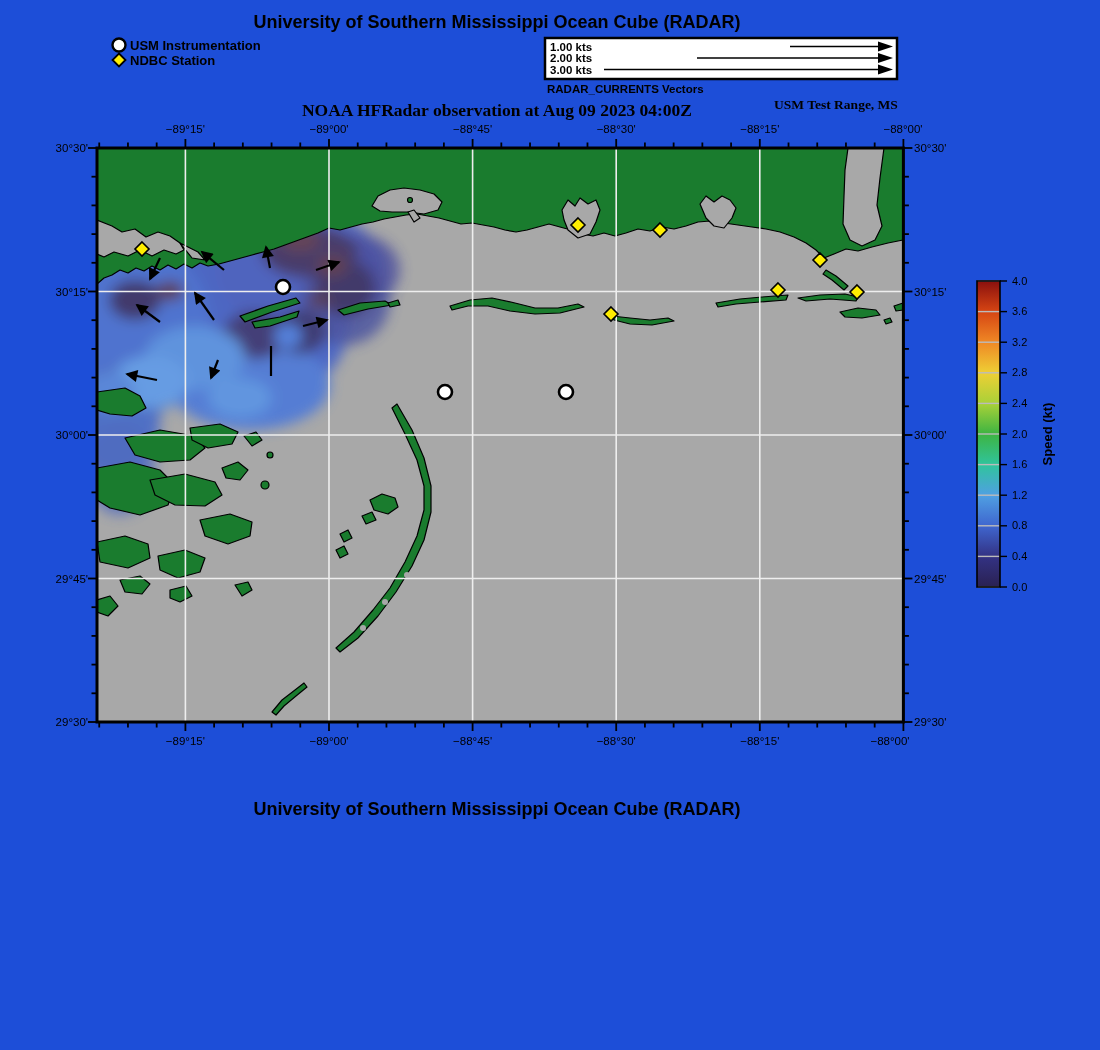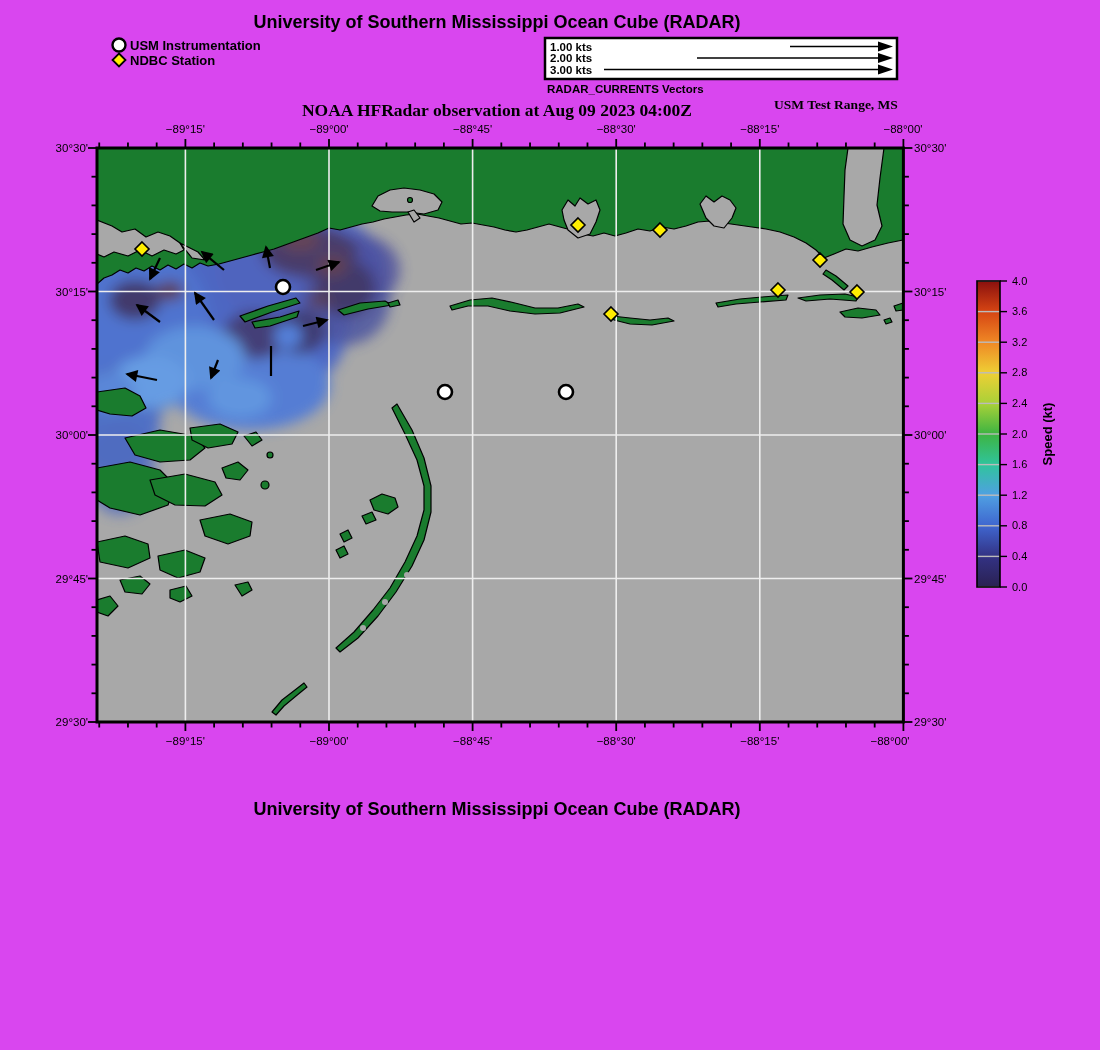--- a/index.html
+++ b/index.html
@@ -1,16 +1,16 @@
 <!DOCTYPE html>
 <html><head>
 <meta charset="utf-8">
 <style>
   html,body{margin:0;padding:0;background:#ffffff;}
-  #page{position:relative;width:1100px;height:1050px;background:#d946ef;overflow:hidden;
+  #page{position:relative;width:1100px;height:1050px;background:#1d4ed8;overflow:hidden;
         font-family:"Liberation Sans",sans-serif;}
   svg{position:absolute;left:0;top:0;}
   text{fill:#000;}
   .t-sans{font-family:"Liberation Sans",sans-serif;}
   .t-serif{font-family:"Liberation Serif",serif;}
   .title{font-size:18px;font-weight:bold;}
   .legend-label{font-size:13px;font-weight:bold;}
   .scale-label{font-size:11.5px;font-weight:bold;}
   .caption{font-size:11.5px;font-weight:bold;}
   .subtitle{font-size:17.5px;font-weight:bold;}

